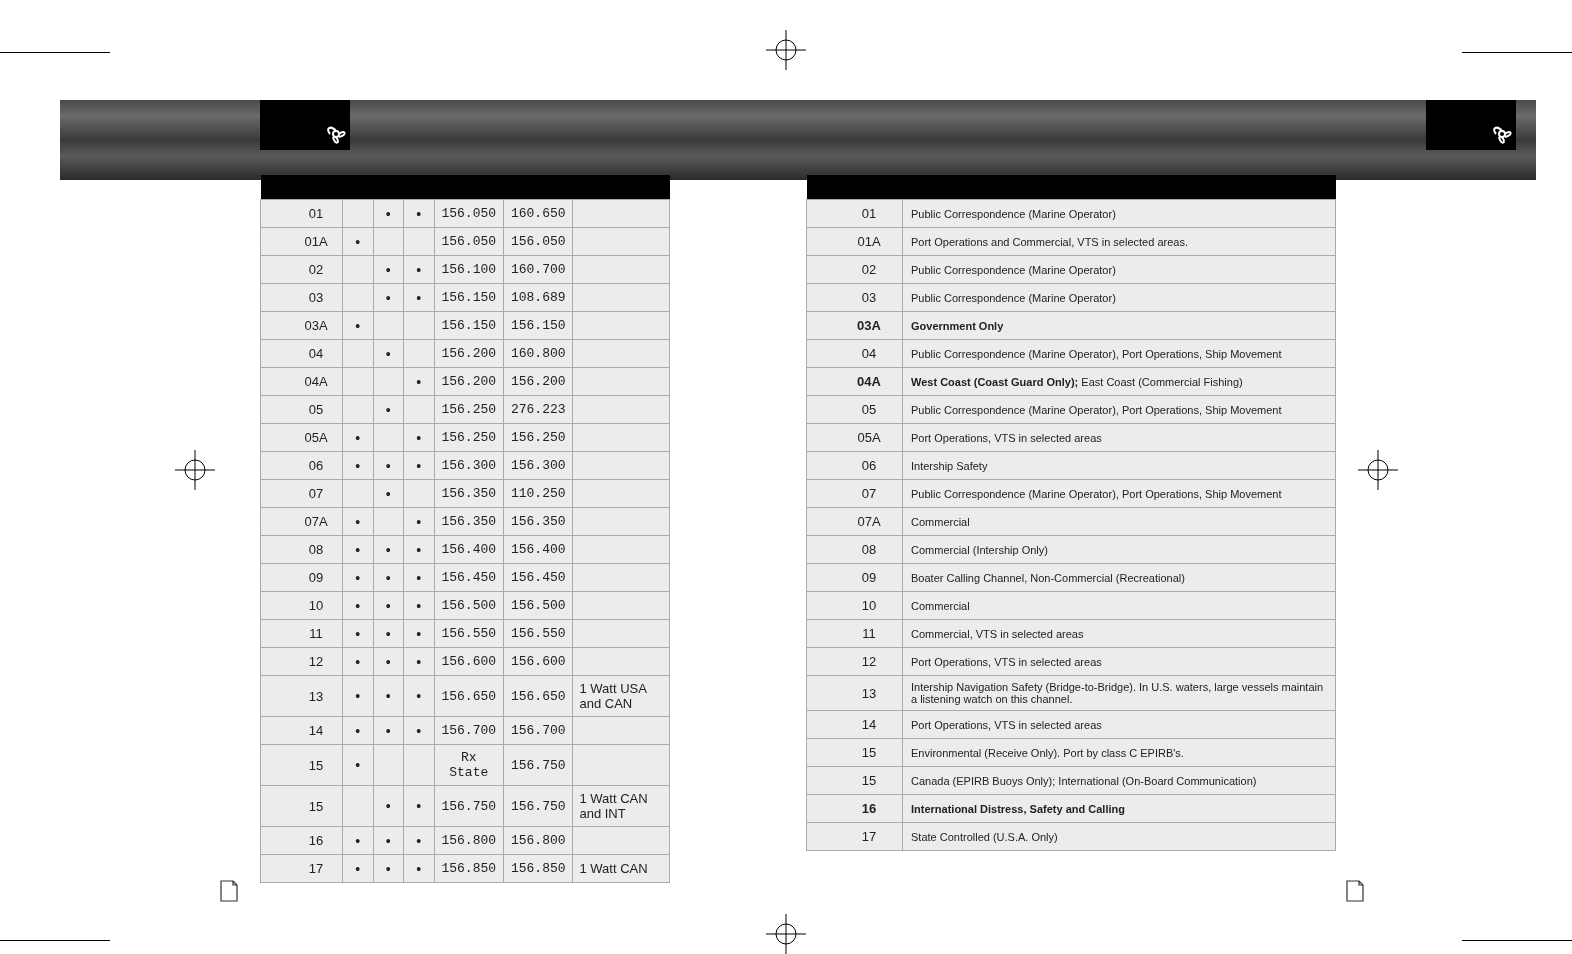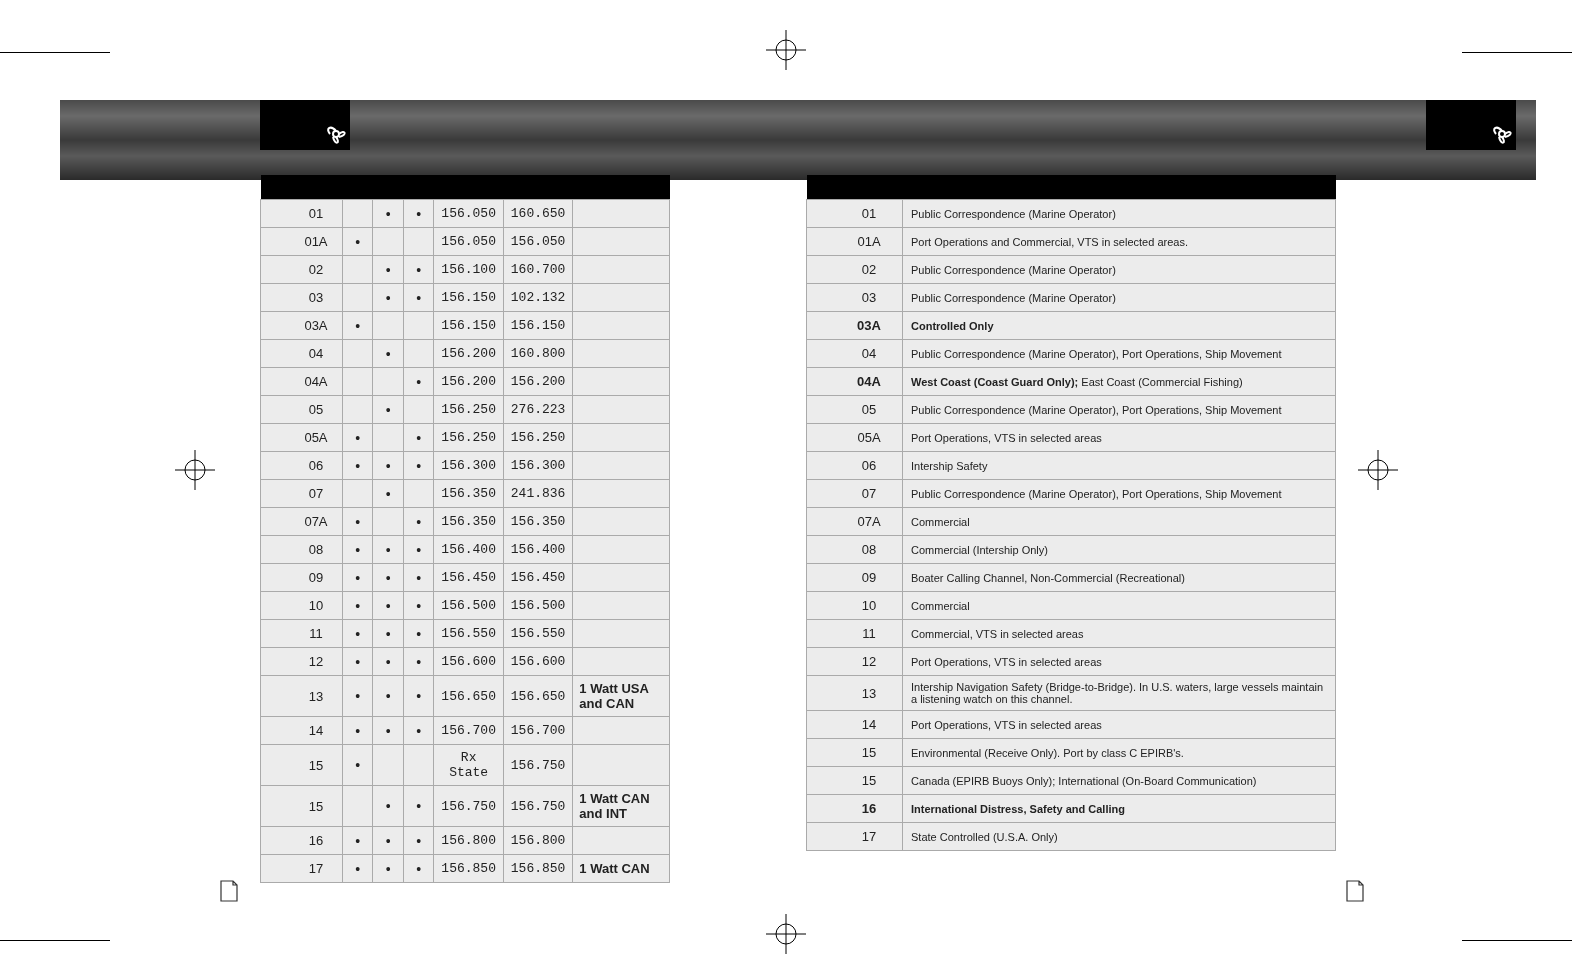--- a/index.html
+++ b/index.html
@@ -87,21 +87,21 @@
     color: #222;
     height: 17px;
   }
   td.dot { font-size: 14px; }
   td.desc { text-align: left; padding-left: 8px; }
   .page.right td.desc { font-size: 11px; }
   td.bold { font-weight: bold; }
   .col-ch { width: 54px; padding-left: 35px; }
   .col-flag { width: 28px; }
   .col-freq { width: 58px; font-family: Liberation Mono, monospace; }
-  .col-rest { width: 130px; text-align: left; padding-left: 6px; font-weight: bold;}
+  .col-rest { width: 130px; text-align: left; padding-left: 6px;}
 </style>
 </head>
 <body>
 
 <div class="crop-mark crop-h" style="top:52px; left:0; width:110px;"></div>
 <div class="crop-mark crop-v" style="top:940px; left:0; width:110px; height:1px;"></div>
 <div class="crop-mark crop-h" style="top:52px; right:0; width:110px;"></div>
 <div class="crop-mark crop-v" style="top:940px; right:0; width:110px; height:1px;"></div>
 
 <div class="reg-mark" style="top:30px;">
@@ -191,21 +191,21 @@
             <td class="col-freq">156.100</td>
             <td class="col-freq">160.700</td>
             <td class="col-rest"></td>
           </tr>
           <tr>
             <td class="col-ch">03</td>
             <td class="col-flag dot"></td>
             <td class="col-flag dot">•</td>
             <td class="col-flag dot">•</td>
             <td class="col-freq">156.150</td>
-            <td class="col-freq">102.132</td>
+            <td class="col-freq">108.689</td>
             <td class="col-rest"></td>
           </tr>
           <tr>
             <td class="col-ch">03A</td>
             <td class="col-flag dot">•</td>
             <td class="col-flag dot"></td>
             <td class="col-flag dot"></td>
             <td class="col-freq">156.150</td>
             <td class="col-freq">156.150</td>
             <td class="col-rest"></td>
@@ -254,21 +254,21 @@
             <td class="col-freq">156.300</td>
             <td class="col-freq">156.300</td>
             <td class="col-rest"></td>
           </tr>
           <tr>
             <td class="col-ch">07</td>
             <td class="col-flag dot"></td>
             <td class="col-flag dot">•</td>
             <td class="col-flag dot"></td>
             <td class="col-freq">156.350</td>
-            <td class="col-freq">241.836</td>
+            <td class="col-freq">110.250</td>
             <td class="col-rest"></td>
           </tr>
           <tr>
             <td class="col-ch">07A</td>
             <td class="col-flag dot">•</td>
             <td class="col-flag dot"></td>
             <td class="col-flag dot">•</td>
             <td class="col-freq">156.350</td>
             <td class="col-freq">156.350</td>
             <td class="col-rest"></td>
@@ -415,21 +415,21 @@
           <tr>
             <td class="col-ch">02</td>
             <td class="desc">Public Correspondence (Marine Operator)</td>
           </tr>
           <tr>
             <td class="col-ch">03</td>
             <td class="desc">Public Correspondence (Marine Operator)</td>
           </tr>
           <tr>
             <td class="col-ch bold">03A</td>
-            <td class="desc"><b>Controlled Only</b></td>
+            <td class="desc"><b>Government Only</b></td>
           </tr>
           <tr>
             <td class="col-ch">04</td>
             <td class="desc">Public Correspondence (Marine Operator), Port Operations, Ship Movement</td>
           </tr>
           <tr>
             <td class="col-ch bold">04A</td>
             <td class="desc"><b>West Coast (Coast Guard Only);</b> East Coast (Commercial Fishing)</td>
           </tr>
           <tr>

